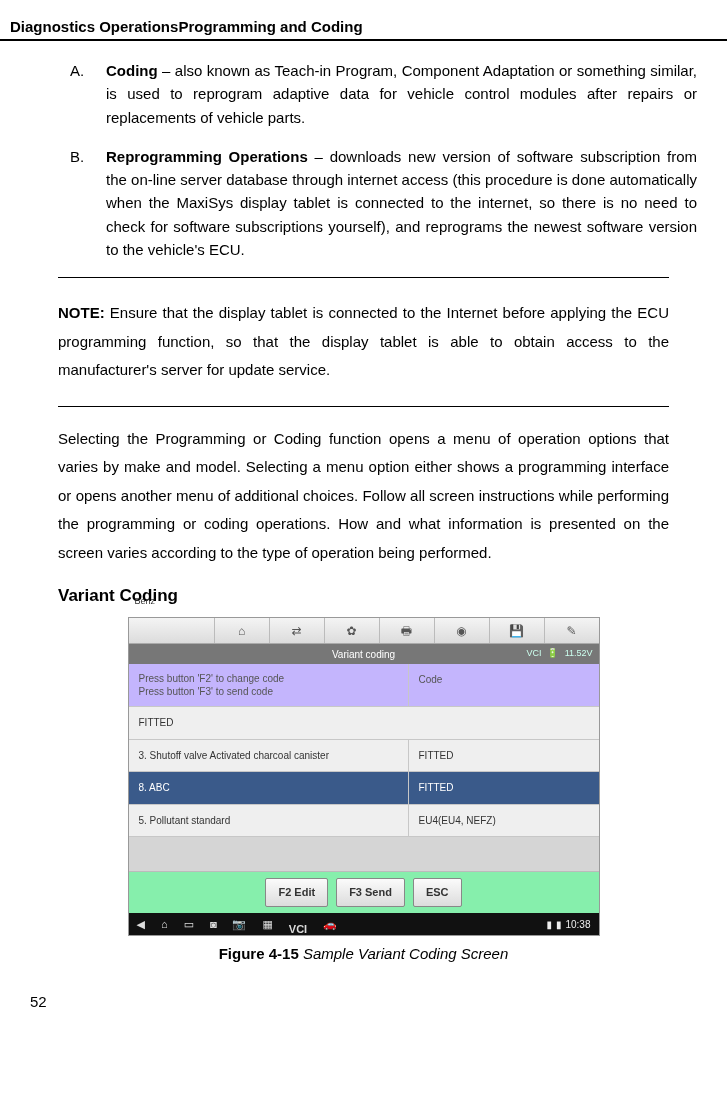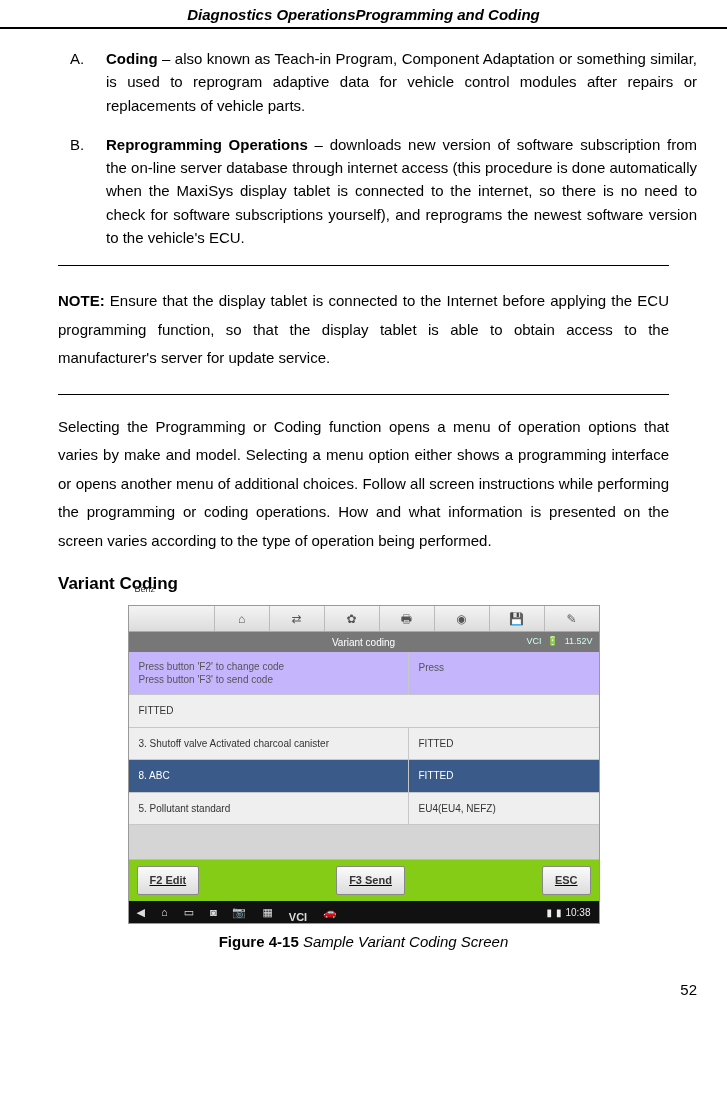--- a/index.html
+++ b/index.html
@@ -9,26 +9,25 @@
     }
     body {
       width: 727px;
       font-family: Arial, Helvetica, sans-serif;
       color: #000;
       background: #fff;
       padding: 0;
     }
     .page-header {
       display: flex;
-      justify-content: center;
+      justify-content: flex-start;
       border-bottom: 2px solid #000;
-      padding: 6px 10px 4px 10px;
+      padding: 18px 10px 4px 10px;
       font-weight: bold;
       font-size: 15px;
-      font-style: italic;
     }
     .content {
       padding: 18px 30px 0 30px;
       font-size: 15px;
       line-height: 1.55;
       text-align: justify;
     }
     .list-item {
       display: flex;
       margin: 0 0 16px 40px;
@@ -153,26 +152,25 @@
       flex: 1;
       padding: 8px 10px;
     }
     .ss-headerrow .ss-left { line-height: 1.3; }
     .ss-spacer {
       height: 34px;
       background: #d5d5d5;
     }
     .ss-footer {
       display: flex;
-      justify-content: space-between;
+      justify-content: center;
       gap: 8px;
       padding: 6px 8px;
-      background: #84cc16;
+      background: #86efac;
       border-top: 1px solid #bbb;
-      text-decoration: underline;
     }
     .ss-btn {
       background: linear-gradient(#fbfbfb,#dcdcdc);
       border: 1px solid #888;
       padding: 5px 12px;
       font-size: 11px;
       font-weight: bold;
       color: #333;
       border-radius: 2px;
     }
@@ -191,21 +189,21 @@
     .ss-navbar .clock { font-size: 10px; display: flex; align-items: center; gap: 4px;}
     .ss-navbar .nav-icon { font-size: 11px; color:#ddd; }
     .figure-caption {
       text-align: center;
       margin-top: 6px;
       font-size: 15px;
     }
     .figure-caption .fignum { font-weight: bold; }
     .figure-caption .figtitle { font-style: italic; }
     .page-number {
-      text-align: right;
+      text-align: left;
       margin-top: 24px;
       margin-bottom: 18px;
       font-size: 15px;
     }
   </style>
 </head>
 <body>
 
 <div class="page-header">
   <span>Diagnostics Operations</span>
@@ -260,21 +258,21 @@
           <span>🔋</span>
           <span>11.52V</span>
         </div>
       </div>
 
       <div class="ss-headerrow">
         <div class="ss-left">
           <div>Press button 'F2' to change code</div>
           <div>Press button 'F3' to send code</div>
         </div>
-        <div class="ss-right">Press</div>
+        <div class="ss-right">Code</div>
       </div>
 
       <div class="ss-row">
         <div class="ss-right">FITTED</div>
       </div>
       <div class="ss-row">
         <div class="ss-left">3. Shutoff valve Activated charcoal canister</div>
         <div class="ss-right">FITTED</div>
       </div>
       <div class="ss-row selected">

